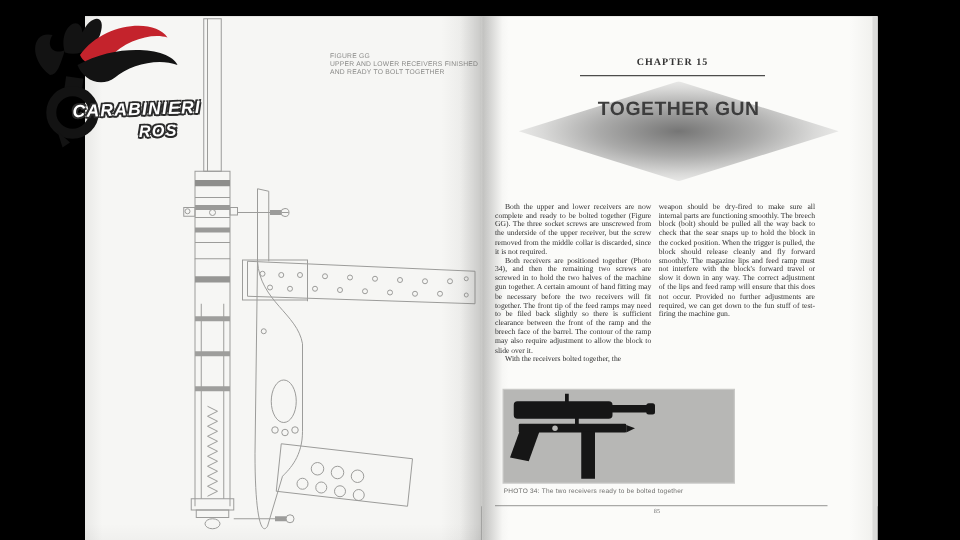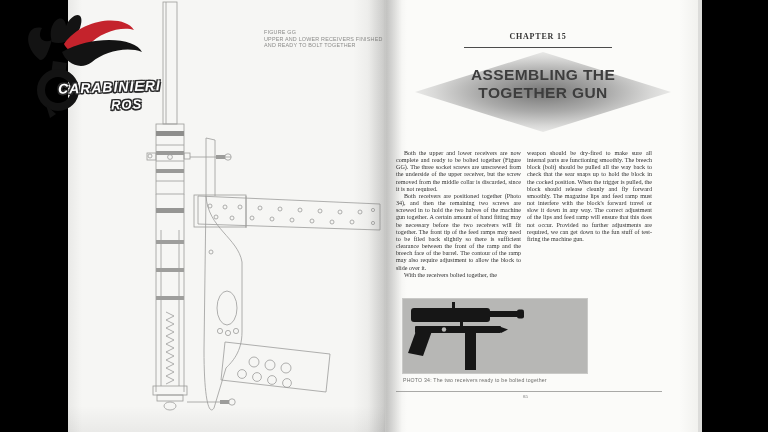--- a/index.html
+++ b/index.html
@@ -1,20 +1,20 @@
 <!DOCTYPE html>
 <html><head>
 <meta charset="utf-8">
 <style>
   html,body{margin:0;padding:0;background:#000;}
   #frame{position:relative;width:768px;height:432px;background:#000;overflow:hidden;
          font-family:"Liberation Serif",serif;}
 
   
-  #book{position:absolute;left:68px;top:0;width:634px;height:392px;background:#f5f5f3;}
+  #book{position:absolute;left:68px;top:13px;width:634px;height:392px;background:#f5f5f3;}
   #left-page{position:absolute;left:0;top:0;width:317px;height:432px;
     background:linear-gradient(to right,#e9e9e7 0,#f6f6f4 14px,#f6f6f4 285px,#e3e3e1 317px);}
   #right-page{position:absolute;left:317px;top:0;width:317px;height:432px;
     background:linear-gradient(to right,#e7e7e5 0,#fbfbf9 22px,#fbfbf9 295px,#efefec 317px);}
   #gutter{position:absolute;left:300px;top:0;width:34px;height:432px;
     background:linear-gradient(to right,rgba(0,0,0,0) 0,rgba(0,0,0,.10) 45%,rgba(0,0,0,.16) 55%,rgba(0,0,0,0) 100%);}
   #page-edge-right{position:absolute;left:630px;top:0;width:4px;height:432px;background:#dcdcda;}
 
   
   #logo{position:absolute;left:6px;top:2px;width:170px;height:130px;}
@@ -155,21 +155,20 @@
       <circle cx="102" cy="402" r="3.2"></circle>
     </svg>
 
     <div id="right-page"></div>
 
     <div id="chapter-heading">CHAPTER 15</div>
     <div id="chapter-rule"></div>
 
     <div id="title-diamond"></div>
     <div id="title-text">
-      <span style="display:block">ASSEMBLING THE</span>
       <span style="display:block">TOGETHER GUN</span>
     </div>
 
     <div id="col-1" class="col">
       <p class="indent">Both the upper and lower receivers are now complete and ready to be bolted together (Figure GG). The three socket screws are unscrewed from the underside of the upper receiver, but the screw removed from the middle collar is discarded, since it is not required.</p>
       <p class="indent">Both receivers are positioned together (Photo 34), and then the remaining two screws are screwed in to hold the two halves of the machine gun together. A certain amount of hand fitting may be necessary before the two receivers will fit together. The front tip of the feed ramps may need to be filed back slightly so there is sufficient clearance between the front of the ramp and the breech face of the barrel. The contour of the ramp may also require adjustment to allow the block to slide over it.</p>
       <p class="indent">With the receivers bolted together, the</p>
     </div>
     <div id="col-2" class="col">
       <p>weapon should be dry-fired to make sure all internal parts are functioning smoothly. The breech block (bolt) should be pulled all the way back to check that the sear snaps up to hold the block in the cocked position. When the trigger is pulled, the block should release cleanly and fly forward smoothly. The magazine lips and feed ramp must not interfere with the block's forward travel or slow it down in any way. The correct adjustment of the lips and feed ramp will ensure that this does not occur. Provided no further adjustments are required, we can get down to the fun stuff of test-firing the machine gun.</p>

